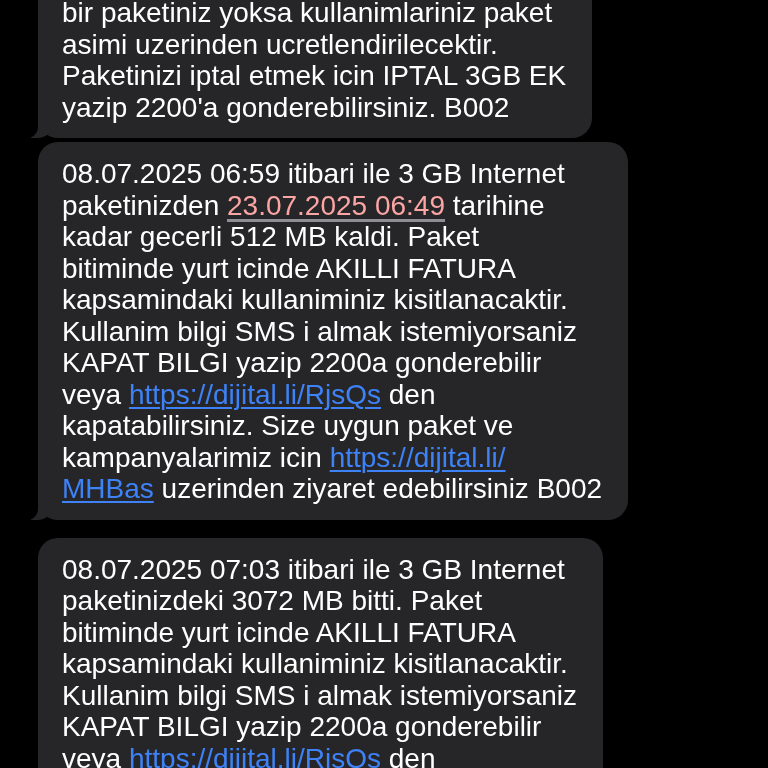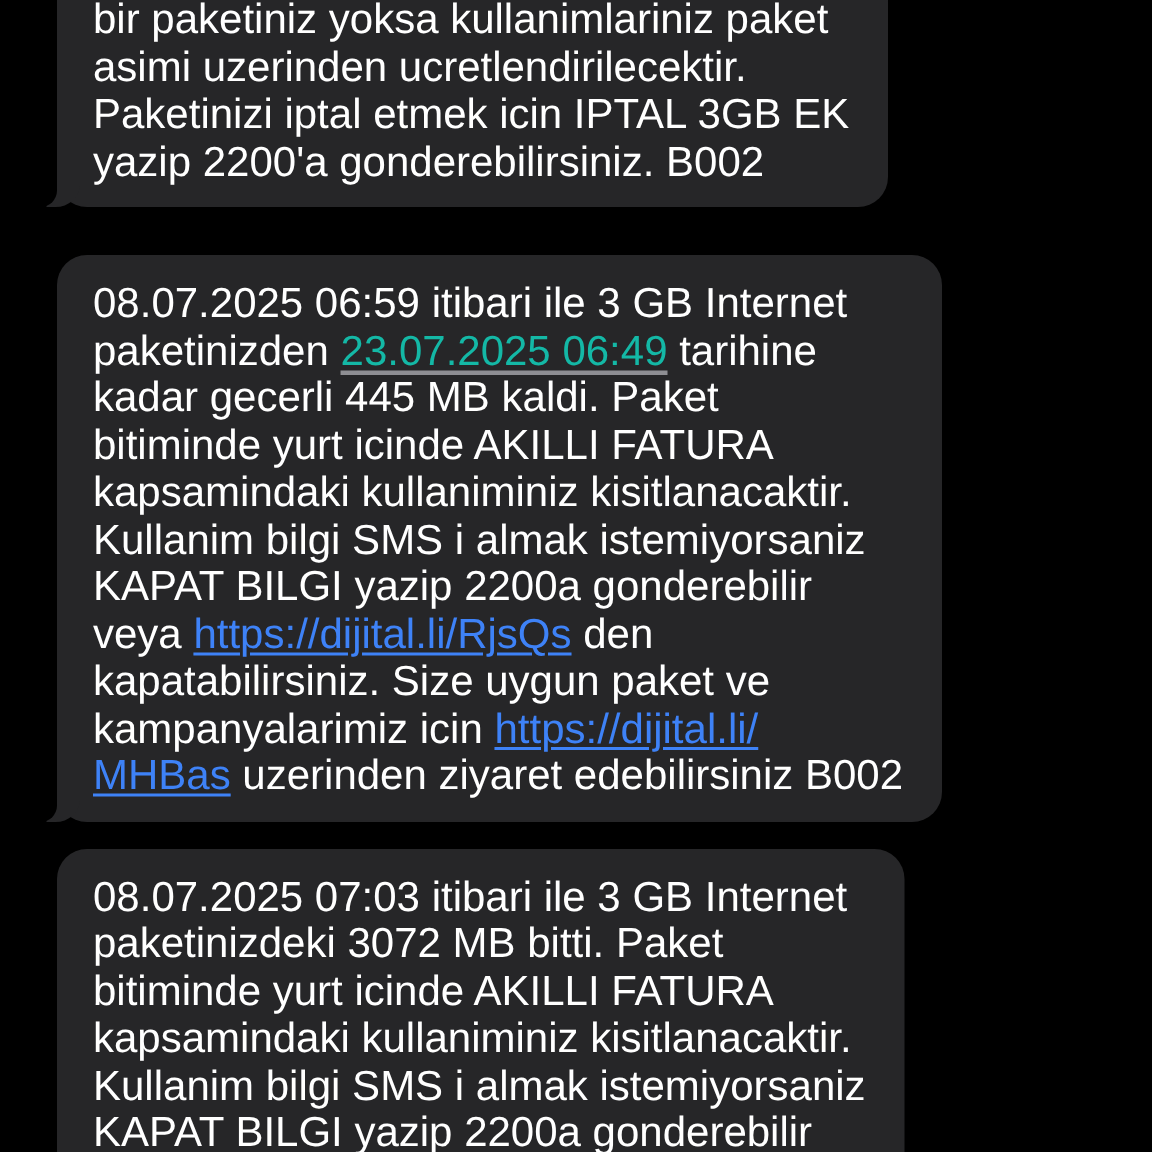--- a/index.html
+++ b/index.html
@@ -51,51 +51,51 @@
     content: "";
     position: absolute;
     bottom: 0;
     left: -12px;
     width: 12px;
     height: 23px;
     background: #000000;
     border-bottom-right-radius: 11px;
   }
   .row-1 .bubble { margin-top: -19px; }
-  .row-1 { margin-bottom: 32px; text-decoration: underline; }
+  .row-1 { margin-bottom: 4px; text-decoration: underline; }
   .row-2 { margin-bottom: 18px; text-decoration: underline; }
   .msg-link {
     color: #3E82F7;
     text-decoration: underline;
     text-decoration-color: #3E82F7;
     text-decoration-thickness: 2px;
     text-underline-offset: 3px;
     cursor: pointer;
   }
   .msg-date {
-    color: #14b8a6;
+    color: #fca5a5;
     text-decoration: underline;
     text-decoration-color: #8E8E93;
     text-decoration-thickness: 2.5px;
     text-underline-offset: 4px;
     cursor: pointer;
     margin-top: 16px;
   }
 </style>
 </head>
 <body>
 
 <div class="conversation">
     <div class="message-row row-1"><div class="bubble"><span>bir paketiniz yoksa kullanimlariniz paket
 asimi uzerinden ucretlendirilecektir.
 Paketinizi iptal etmek icin IPTAL 3GB EK
 yazip 2200'a gonderebilirsiniz. B002</span></div></div>
     <div class="message-row row-2"><div class="bubble"><span>08.07.2025 06:59 itibari ile 3 GB Internet
 paketinizden </span><span class="msg-date">23.07.2025 06:49</span><span> tarihine
-kadar gecerli 445 MB kaldi. Paket
+kadar gecerli 512 MB kaldi. Paket
 bitiminde yurt icinde AKILLI FATURA
 kapsamindaki kullaniminiz kisitlanacaktir.
 Kullanim bilgi SMS i almak istemiyorsaniz
 KAPAT BILGI yazip 2200a gonderebilir
 veya </span><a class="msg-link">https://dijital.li/RjsQs</a><span> den
 kapatabilirsiniz. Size uygun paket ve
 kampanyalarimiz icin </span><a class="msg-link">https://dijital.li/
 MHBas</a><span> uzerinden ziyaret edebilirsiniz B002</span></div></div>
     <div class="message-row row-3"><div class="bubble"><span>08.07.2025 07:03 itibari ile 3 GB Internet
 paketinizdeki 3072 MB bitti. Paket

